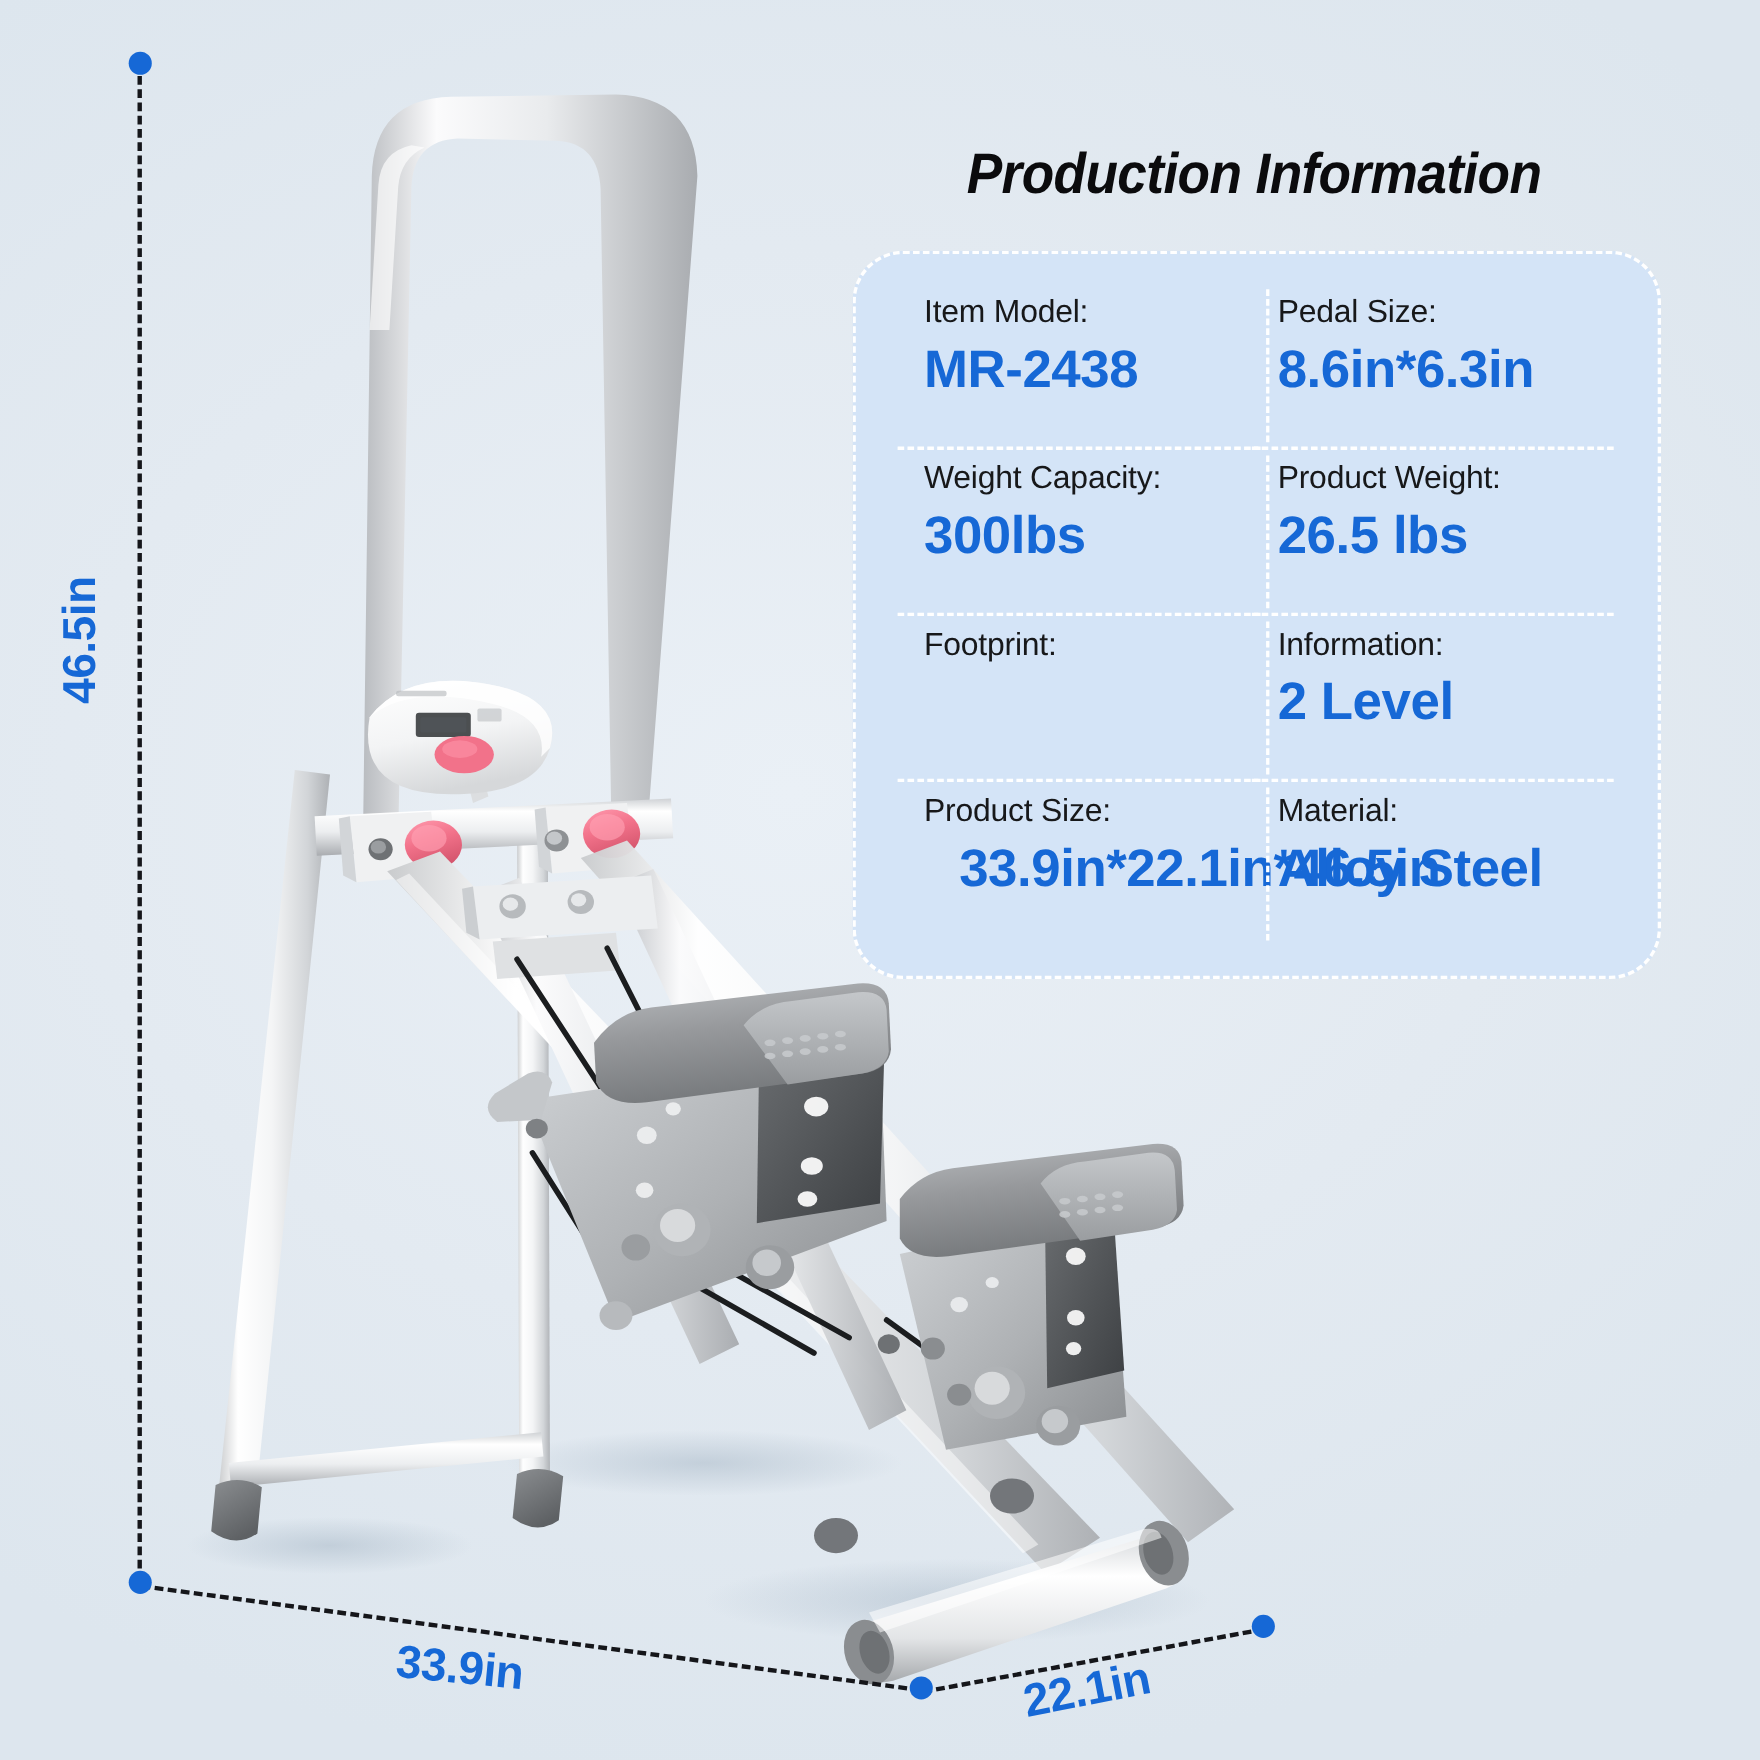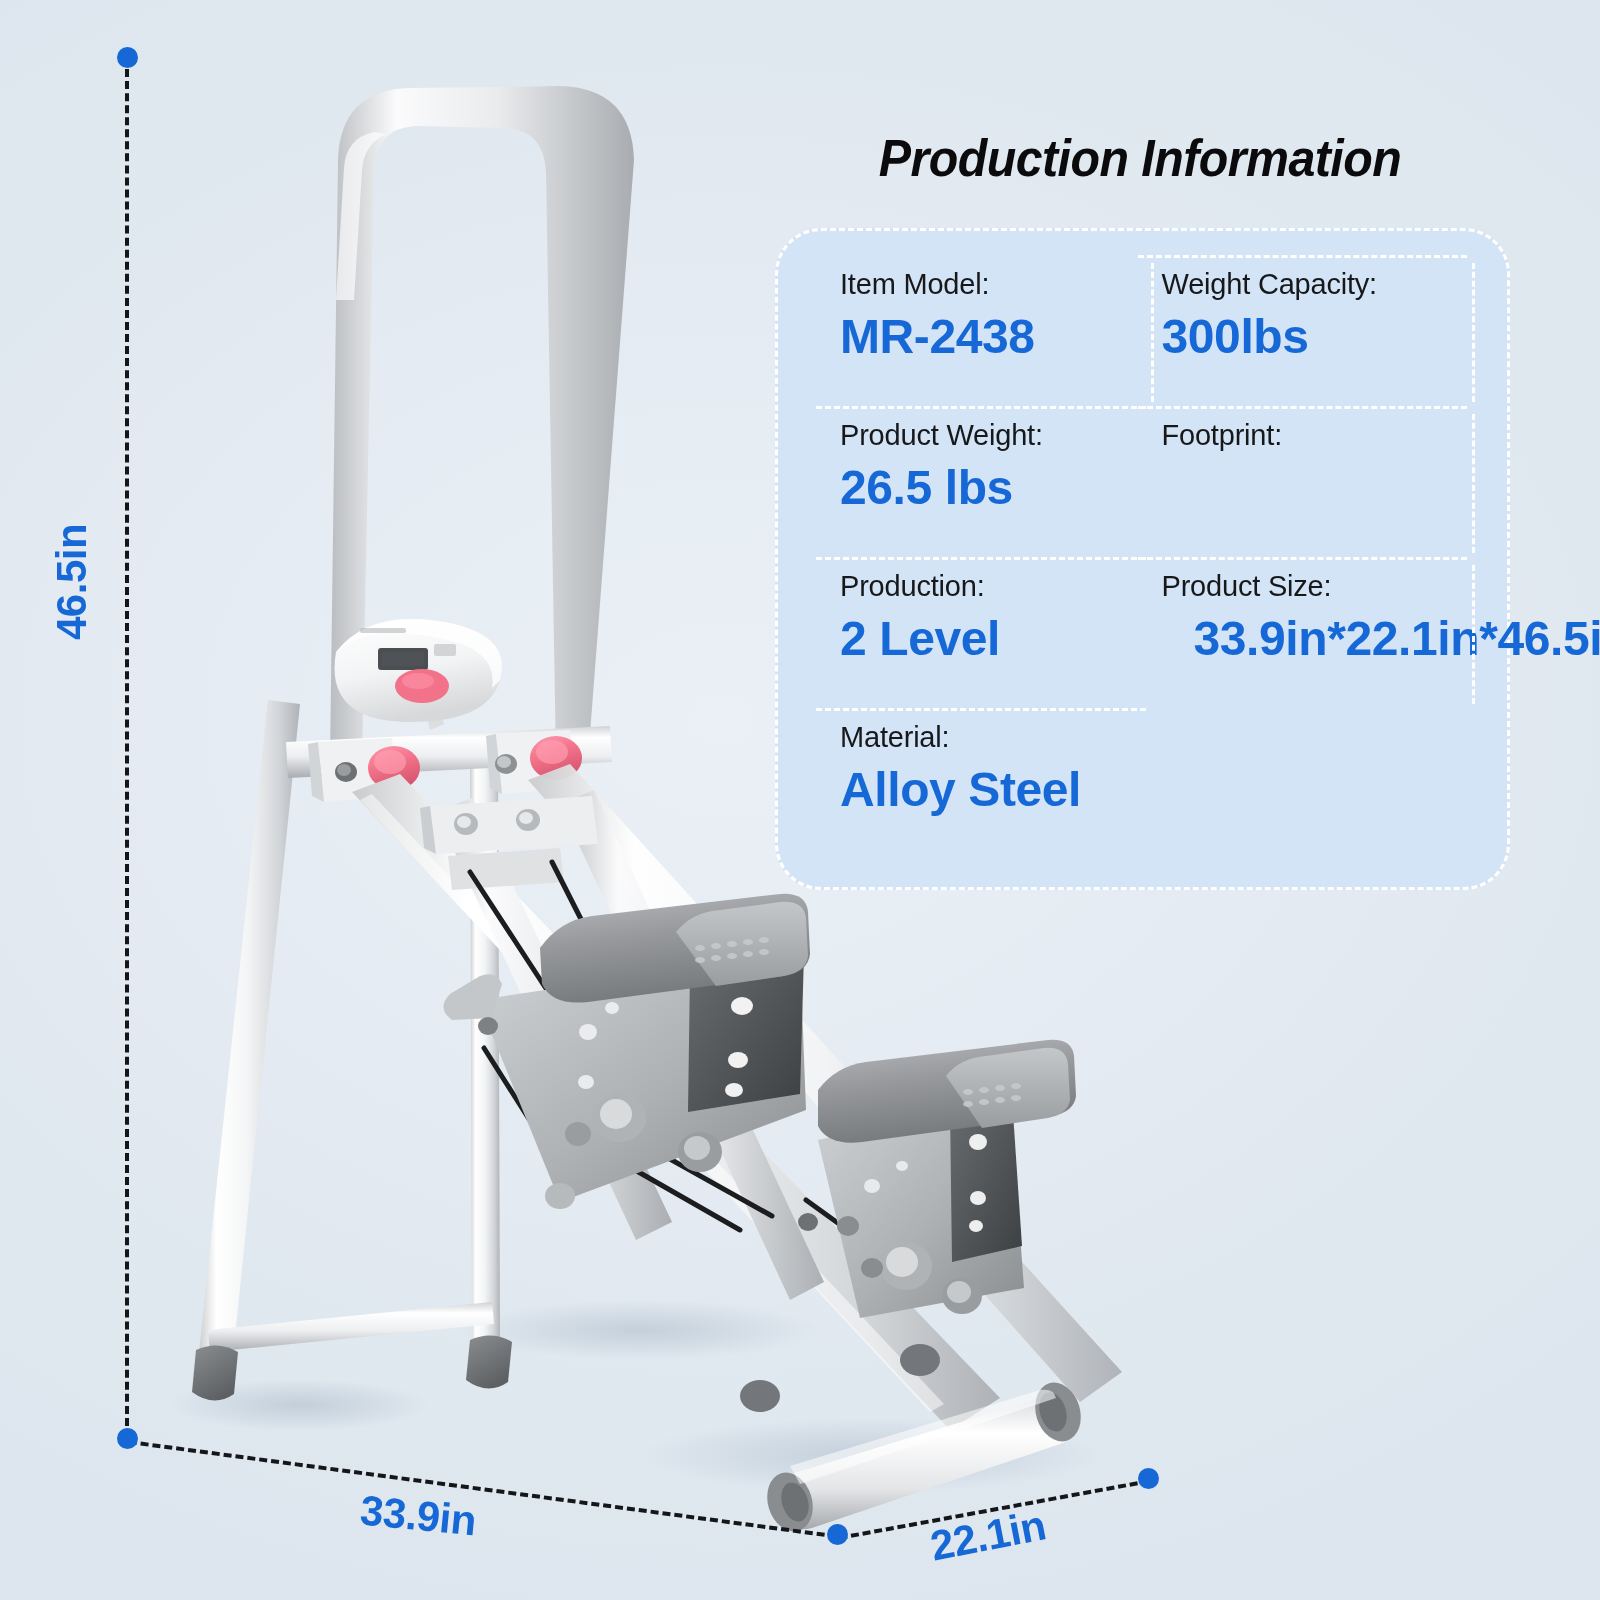--- a/index.html
+++ b/index.html
@@ -381,35 +381,39 @@
 
   <div class="panel-title">Production Information</div>
 
   <div class="spec-card">
     <div class="spec-grid">
 
       <div class="spec-cell col-l">
         <div class="spec-label">Item Model:</div>
         <div class="spec-value"><span>MR-2438</span></div>
       </div>
+      <div class="spec-cell">
+        <div class="spec-label">Pedal Size:</div>
+        <div class="spec-value"><span>8.6in*6.3in</span></div>
+      </div>
 
       <div class="spec-cell col-l rowsep">
         <div class="spec-label">Weight Capacity:</div>
         <div class="spec-value"><span>300lbs</span></div>
       </div>
       <div class="spec-cell rowsep">
         <div class="spec-label">Product Weight:</div>
         <div class="spec-value"><span>26.5 lbs</span></div>
       </div>
 
       <div class="spec-cell col-l rowsep">
         <div class="spec-label">Footprint:</div>
       </div>
       <div class="spec-cell rowsep">
-        <div class="spec-label">Production:</div>
+        <div class="spec-label">Information:</div>
         <div class="spec-value"><span>2 Level</span></div>
       </div>
 
       <div class="spec-cell col-l rowsep">
         <div class="spec-label">Product Size:</div>
         <div class="spec-value" style="max-width:250px;margin-left:32px;"><span>33.9in*22.1in*46.5in</span></div>
       </div>
       <div class="spec-cell rowsep">
         <div class="spec-label">Material:</div>
         <div class="spec-value"><span>Alloy Steel</span></div>

